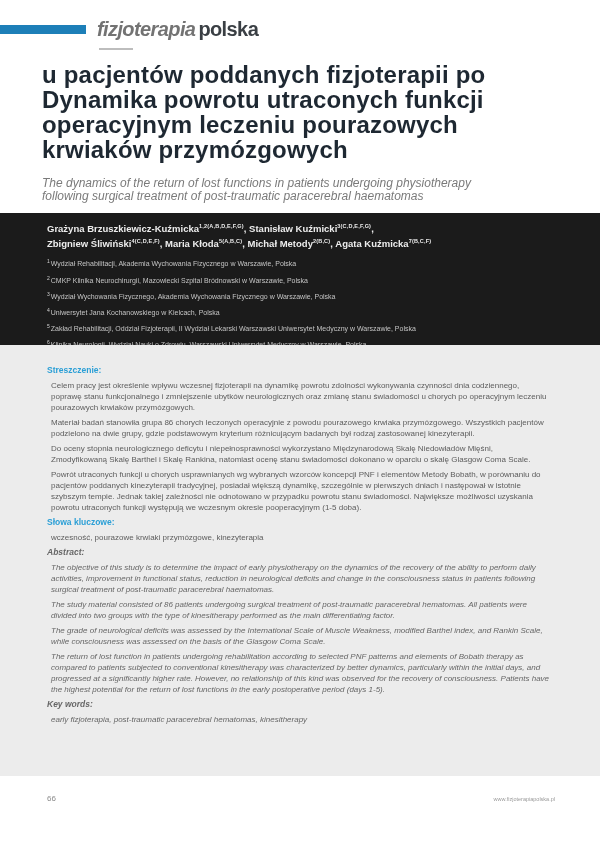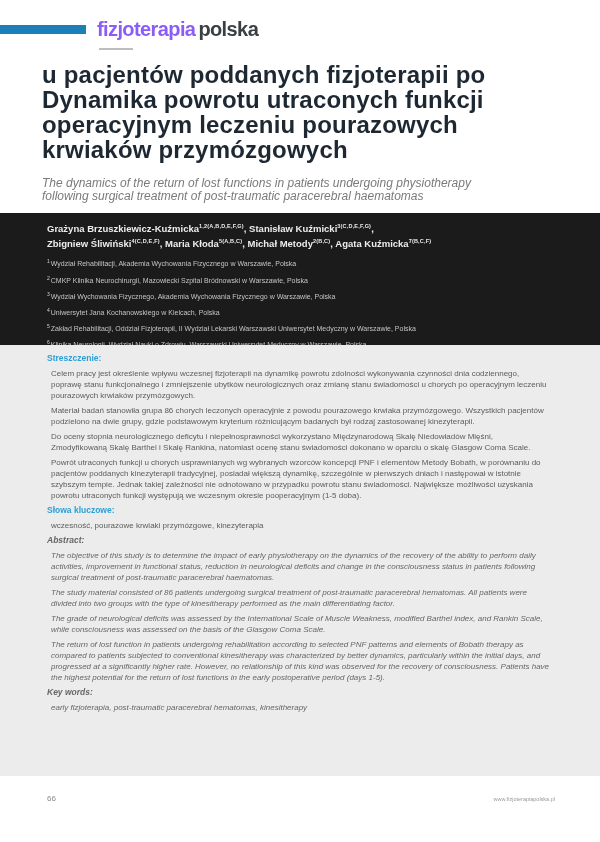--- a/index.html
+++ b/index.html
@@ -5,21 +5,21 @@
   html, body { margin:0; padding:0; background:#ffffff; }
   .page {
     position:relative; width:600px; height:842px; background:#ffffff;
     font-family:"Liberation Sans", sans-serif; overflow:hidden;
     margin:0 auto;
   }
 
   
   .brand-bar { position:absolute; top:25px; left:0; width:86px; height:9px; background:#1d7fb8; }
   .logo { position:absolute; top:18px; left:97px; font-weight:bold; font-size:20px; letter-spacing:-0.6px; white-space:nowrap; }
-  .logo-primary { color:#8b5cf6; }
+  .logo-primary { color:#737373;font-style:italic; }
   .logo-secondary { color:#3a3f44; margin-left:3px; }
   .logo-tagline-bar { position:absolute; top:48px; left:99px; width:34px; height:2px; background:#bdbdbd; }
 
   
   .title { position:absolute; top:62px; left:42px; width:530px; margin:0;
            font-size:24px; line-height:25px; font-weight:bold; color:#1e2832; letter-spacing:0.2px; }
   .t-line { display:block; }
   .subtitle { position:absolute; top:177px; left:42px; width:470px; margin:0;
               font-style:italic; font-size:12px; line-height:13px; color:#7a7a7a; }
 
@@ -30,21 +30,21 @@
   .authors .a-line { display:block; white-space:nowrap; }
   .authors sup { font-size:5.5px; letter-spacing:0.2px; }
   .a-sep { white-space:pre; }
   .affiliations { margin:5px 0 0 0; padding:0; list-style:none; color:#c4c4c4;
                   font-size:7px; line-height:12.9px; }
   .affiliations li { white-space:nowrap; }
   .affiliations sup { font-size:5px; margin-right:1px; color:#d2d2d2; }
 
   
   .abstract-block { position:absolute; top:345px; left:0; width:600px; height:431px;
-                    background:#ececec; box-sizing:border-box; padding:8px 45px 0 47px;
+                    background:#ececec; box-sizing:border-box; padding:20px 45px 0 47px;
                     color:#5c5c5c; }
   .sec-head { margin:0; font-size:8.5px; font-weight:bold; color:#2b9fd6; line-height:11px; }
   .sec-head.gap { margin-top:0; }
   .body-text { margin:4px; font-size:8px; line-height:11px; }
   .en { font-style:italic; color:#666666; }
 
   
   .footer { position:absolute; top:794px; left:47px; right:45px;
             display:flex; justify-content:space-between; align-items:baseline; }
   .page-num { font-size:8px; color:#8a8a8a; }

